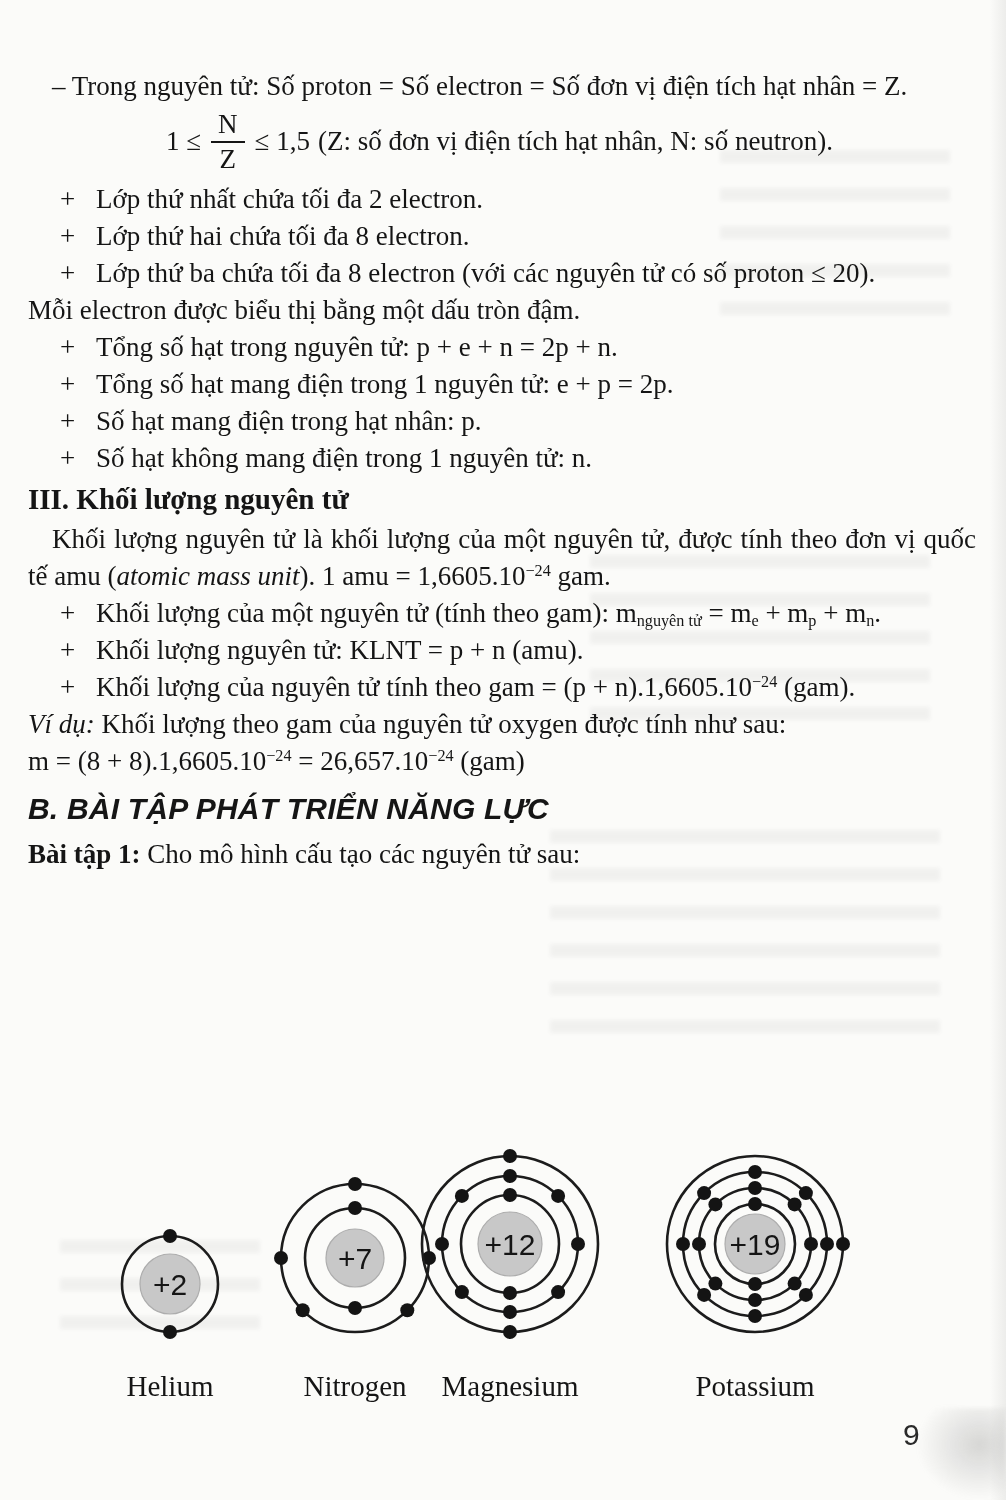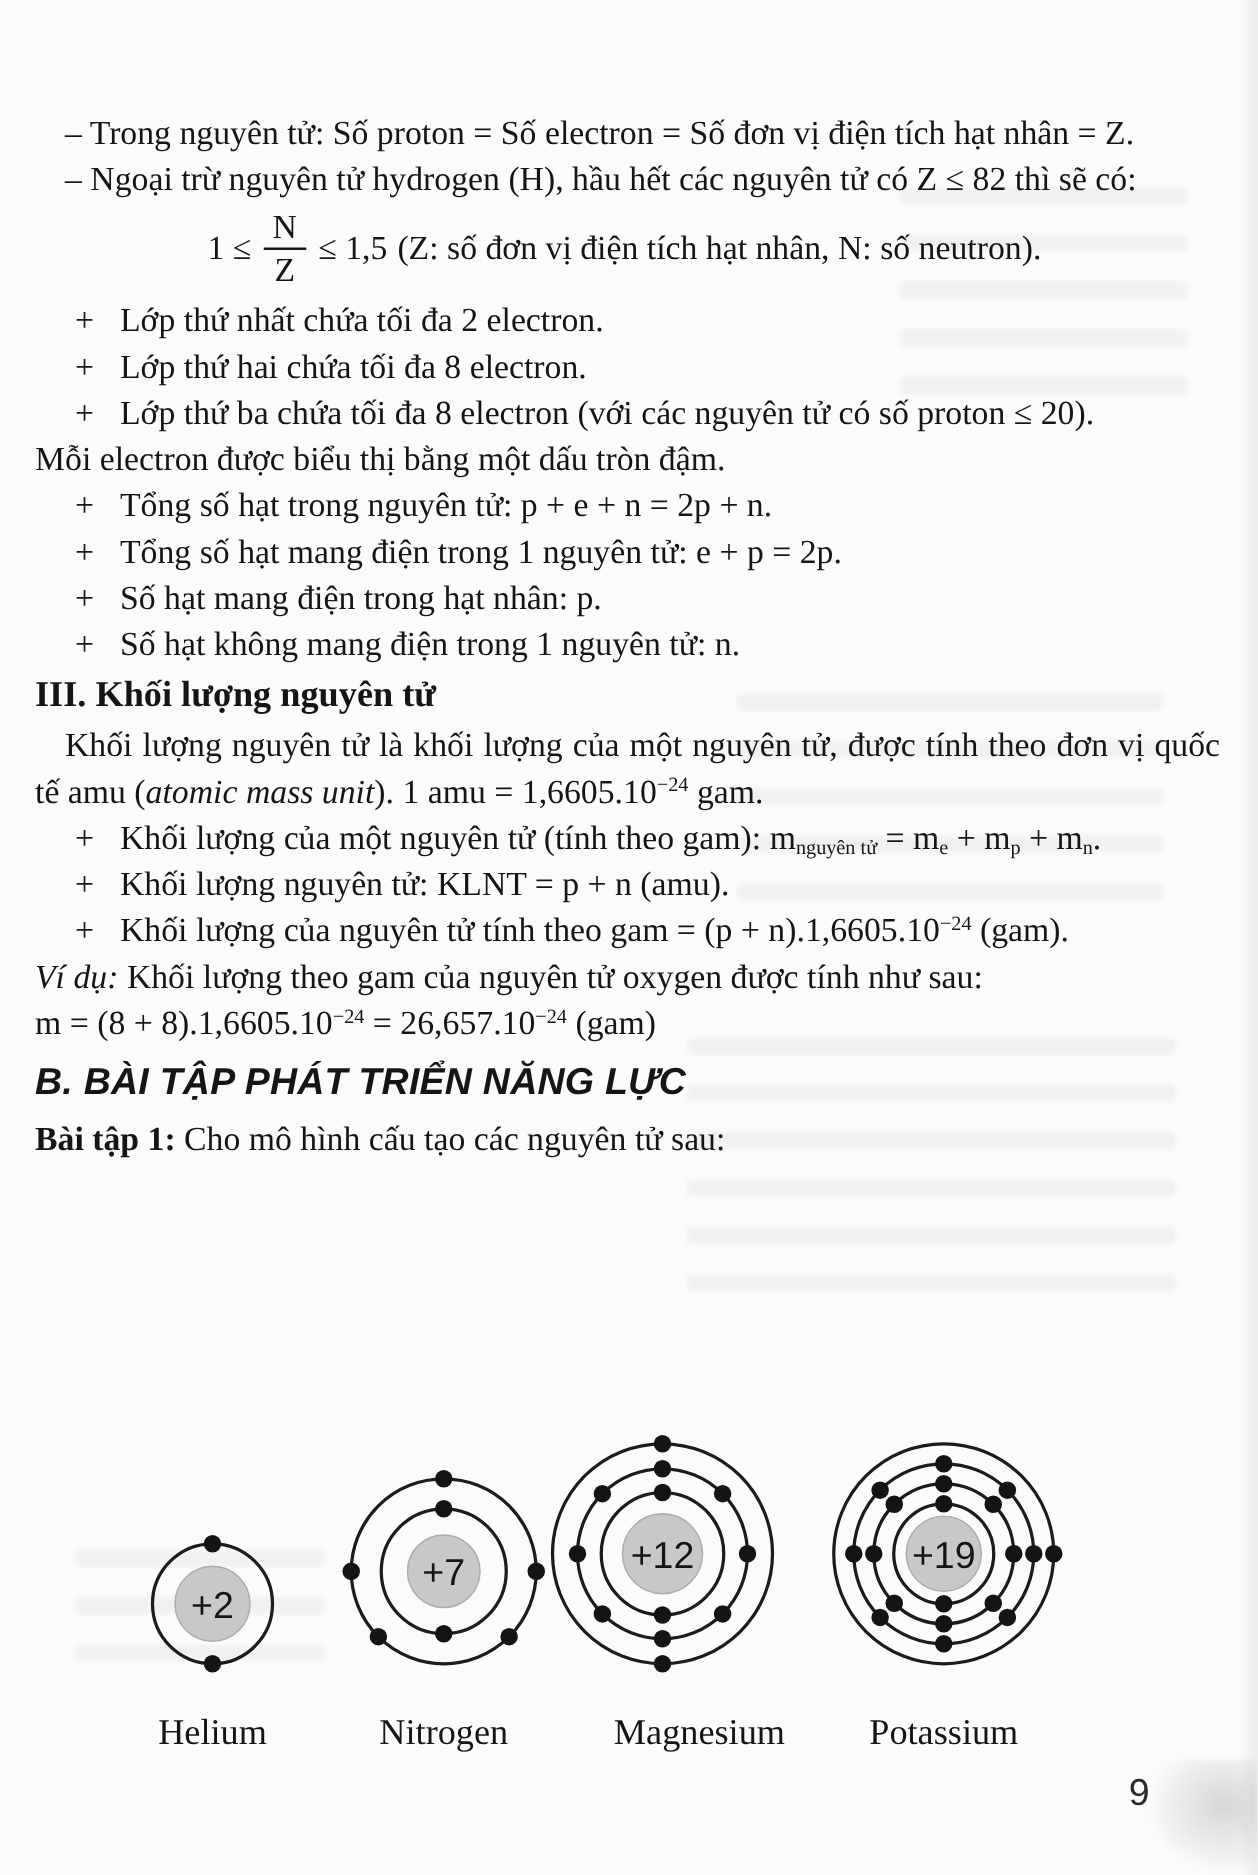--- a/index.html
+++ b/index.html
@@ -25,21 +25,21 @@
     position: absolute; right: 0px; top: 1408px; width: 90px; height: 92px;
     background: radial-gradient(ellipse at 70% 40%, rgba(130,130,130,0.30), rgba(130,130,130,0.0) 70%);
     filter: blur(2px);
   }
   .ghost {
     position: absolute; opacity: 0.055; filter: blur(2px);
     background: repeating-linear-gradient(180deg, #4a4a4a 0 13px, transparent 13px 38px);
     pointer-events: none;
   }
   .text-col {
-    position: absolute; left: 28px; top: 88px; width: 948px;
+    position: absolute; left: 28px; top: 68px; width: 948px;
     font-size: 27px; line-height: 37px;
   }
   .text-col p { margin: 0; text-align: justify; }
   .indent { text-indent: 24px; }
   .item { display: flex; margin-left: 32px; }
   .item .marker { flex: 0 0 36px; }
   .item .itext { flex: 1 1 auto; }
   .note-line { margin-left: 32px; }
   .sec-heading {
     font-size: 29px; font-weight: bold; line-height: 40px;
@@ -87,21 +87,20 @@
 
   <div class="ghost" style="left:720px; top:150px; width:230px; height:190px;"></div>
   <div class="ghost" style="left:590px; top:555px; width:340px; height:165px;"></div>
   <div class="ghost" style="left:550px; top:830px; width:390px; height:210px;"></div>
   <div class="ghost" style="left:60px; top:1240px; width:200px; height:100px;"></div>
 
   <div class="text-col">
 
     <p class="indent">– Trong nguyên tử: Số proton = Số electron = Số đơn vị điện tích hạt nhân = Z.</p>
 
-    <p class="indent">– Ngoại trừ nguyên tử hydrogen (H), hầu hết các nguyên tử có Z ≤ 82 thì sẽ có:</p>
 
     <div class="formula-row">
       <span class="fpart">1 ≤</span>
       <span class="frac">
         <span class="num">N</span>
         <span class="den">Z</span>
       </span>
       <span class="fpart">≤ 1,5</span>
       <span class="fpart fnote">(Z: số đơn vị điện tích hạt nhân, N: số neutron).</span>
     </div>
@@ -189,21 +188,21 @@
             <circle cx="84.0" cy="34.0" r="7" fill="#141414"></circle>
             <circle cx="84.0" cy="134.0" r="7" fill="#141414"></circle>
             <circle cx="84.0" cy="10.0" r="7" fill="#141414"></circle>
             <circle cx="10.0" cy="84.0" r="7" fill="#141414"></circle>
             <circle cx="158.0" cy="84.0" r="7" fill="#141414"></circle>
             <circle cx="31.7" cy="136.3" r="7" fill="#141414"></circle>
             <circle cx="136.3" cy="136.3" r="7" fill="#141414"></circle>
           </svg></div>
       <div class="atom-label">Nitrogen</div>
     </div>
-    <div class="atom-cell" style="left:432px; width:196px;align-items:flex-end;">
+    <div class="atom-cell" style="left:412px; width:196px;">
       <div><svg width="196" height="196" viewBox="0 0 196 196">
             <circle cx="98" cy="98" r="49" fill="none" stroke="#1c1c1c" stroke-width="2.6"></circle>
             <circle cx="98" cy="98" r="68" fill="none" stroke="#1c1c1c" stroke-width="2.6"></circle>
             <circle cx="98" cy="98" r="88" fill="none" stroke="#1c1c1c" stroke-width="2.6"></circle>
             <circle cx="98" cy="98" r="32" fill="#c8c8c8" stroke="#adadad" stroke-width="1.2"></circle>
             <text x="98" y="109" text-anchor="middle" font-family="Liberation Sans, sans-serif" font-size="30" fill="#151515">+12</text>
             <circle cx="98.0" cy="49.0" r="7" fill="#141414"></circle>
             <circle cx="98.0" cy="147.0" r="7" fill="#141414"></circle>
             <circle cx="98.0" cy="30.0" r="7" fill="#141414"></circle>
             <circle cx="49.9" cy="49.9" r="7" fill="#141414"></circle>

